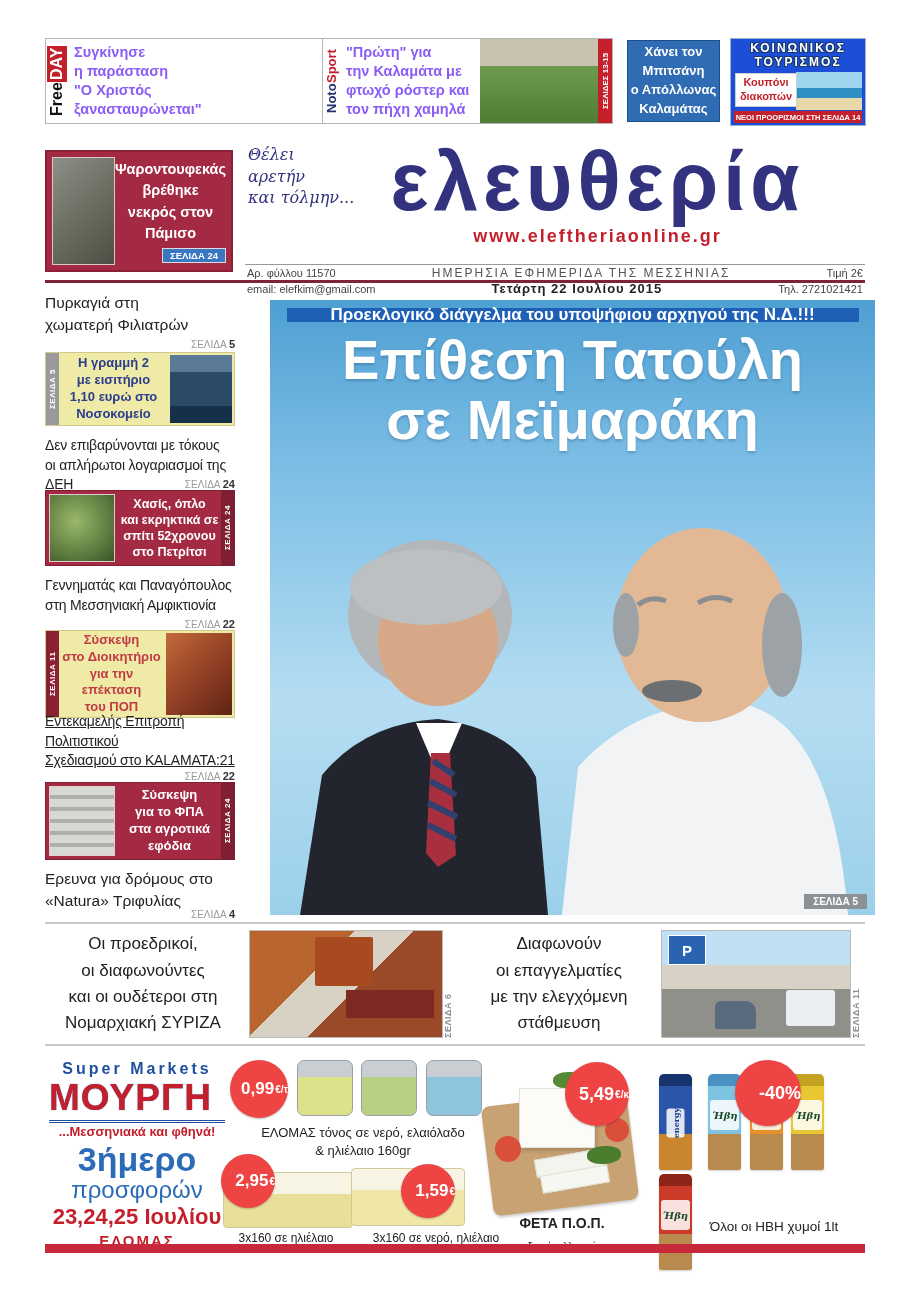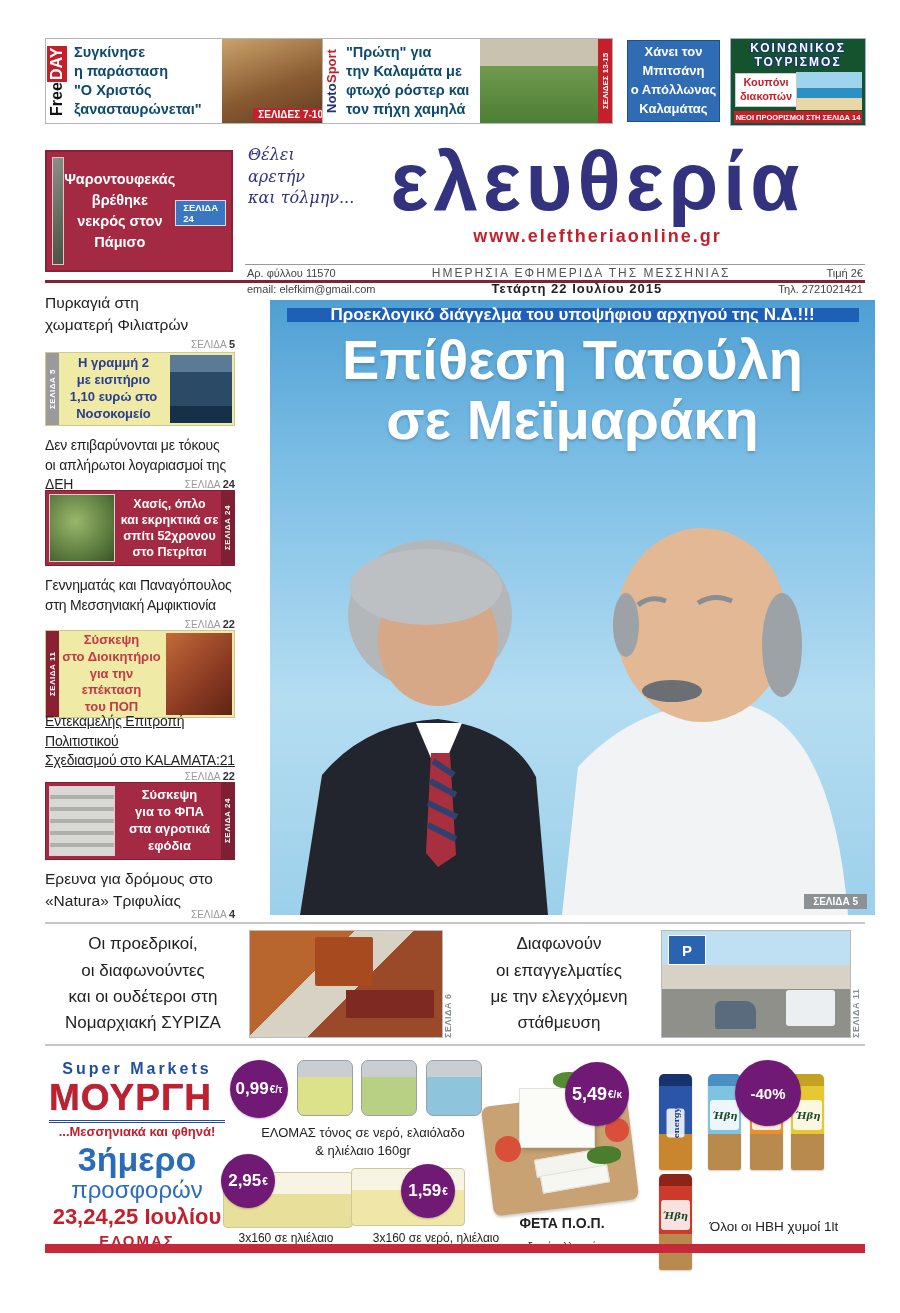--- a/index.html
+++ b/index.html
@@ -5,21 +5,21 @@
   html,body{margin:0;padding:0;background:#fff;}
   .page{position:relative;width:900px;height:1313px;background:#fff;overflow:hidden;
         font-family:"Liberation Sans",sans-serif;color:#222;}
   .abs{position:absolute;}
   .ml{white-space:pre-line;}
   .vtext{writing-mode:vertical-rl;transform:rotate(180deg);display:flex;align-items:center;justify-content:center;}
   
   .promo{border:1px solid #b5b5b5;background:#fff;display:flex;box-sizing:border-box;}
   .vbrand{writing-mode:vertical-rl;transform:rotate(180deg);display:flex;align-items:center;justify-content:center;
           font-weight:800;padding:2px 1px;}
-  .promo-text{flex:1;display:flex;align-items:center;font-weight:700;color:#0c4a6e;}
+  .promo-text{flex:1;display:flex;align-items:center;font-weight:700;color:#8b5cf6;}
   .badge-red{background:#c4202c;color:#fff;font-weight:700;font-size:10px;padding:1px 5px;}
   .photo{position:relative;overflow:hidden;}
   
   .ph-theater{background:linear-gradient(160deg,#caa36b,#8a5b32 55%,#5d3a1e);}
   .ph-field{background:linear-gradient(180deg,#c9c2ae 0 32%,#6f9b4e 32%,#4e7d35);}
   .ph-beach{background:linear-gradient(180deg,#9fd4ef 0 42%,#2e8fc4 42% 68%,#e8d8a8 68%);}
   .ph-mud{background:linear-gradient(135deg,#8e8e86,#6b6f62 50%,#4c5044);}
   .ph-bus{background:linear-gradient(180deg,#5a7a96 0 25%,#2a4a66 25% 75%,#16304a 75%);}
   .ph-weed{background:radial-gradient(circle at 40% 40%,#9ab86a,#54743a 70%,#3a5226);}
   .ph-meeting{background:linear-gradient(135deg,#c46a3a,#8a3a22 60%,#5e2414);}
@@ -40,21 +40,21 @@
   
   .main-story{background:linear-gradient(180deg,#4e9fd3 0%,#79bce4 25%,#b5ddf2 65%,#9cd0ea 100%);}
   .kicker{background:#1d60b5;color:#fff;font-weight:700;font-size:17px;display:flex;align-items:center;justify-content:center;}
   .headline{color:#fff;font-weight:800;font-size:56px;line-height:1.08;text-align:center;
             text-shadow:0 2px 3px rgba(0,40,80,.25);}
   .badge-gray{background:#8b9194;color:#fff;font-size:10px;font-weight:700;padding:2px 9px;}
   
   .strip-h{font-size:17px;line-height:1.55;color:#222;text-align:center;}
   .vpage{writing-mode:vertical-rl;transform:rotate(180deg);font-size:9px;font-weight:700;color:#8a9094;letter-spacing:0.5px;}
   
-  .bubble{border-radius:50%;background:#701a75;color:#fff;display:flex;align-items:center;justify-content:center;
+  .bubble{border-radius:50%;background:#ef4444;color:#fff;display:flex;align-items:center;justify-content:flex-end;
           font-weight:800;box-shadow:0 1px 2px rgba(0,0,0,.25);}
   .bubble small{font-weight:700;font-size:10px;margin-left:1px;}
   .ad-cap{font-size:12.5px;color:#222;text-align:center;line-height:1.35;}
   .can{width:56px;height:56px;border-radius:7px;border:1px solid #9aa0a4;box-sizing:border-box;display:inline-block;margin:0 2px;}
   .pack{border:1px solid #cfc89a;border-radius:4px;}
   .carton{width:33px;height:96px;border-radius:5px 5px 2px 2px;display:inline-block;margin:0 2px;position:relative;box-shadow:0 1px 2px rgba(0,0,0,.2);}
   .carton .lbl{position:absolute;left:2px;right:2px;top:26px;height:30px;background:rgba(255,255,255,.85);border-radius:3px;
                font-family:"DejaVu Serif",serif;font-style:italic;font-weight:700;font-size:10px;color:#1a4a2a;
                display:flex;align-items:center;justify-content:center;}
   .hr{background:#c8c8c8;}
@@ -66,55 +66,52 @@
 
   <div class="abs promo" style="left:45px;top:38px;width:286px;height:86px;">
     <div class="vbrand" style="font-size:16px;">
       <span style="color:#111;">Free</span>
       <span style="background:#c4202c;color:#fff;padding:2px 1px;">DAY</span>
     </div>
     <div class="promo-text ml" style="font-size:14.5px;padding:2px 6px;line-height:1.3;">Συγκίνησε
 η παράσταση
 "Ο Χριστός
 ξανασταυρώνεται"</div>
-    <div class="photo ph-theater" style="width:108px;">
-      <span class="badge-red" style="position:absolute;right:2px;bottom:2px;">ΣΕΛΙΔΕΣ 7-10</span>
-    </div>
   </div>
 
   <div class="abs promo" style="left:322px;top:38px;width:291px;height:86px;">
     <div class="vbrand" style="font-size:13px;">
       <span style="color:#26336e;">Noto</span>
       <span style="color:#c4202c;">Sport</span>
     </div>
     <div class="promo-text ml" style="font-size:14.5px;padding:2px 6px;line-height:1.3;">"Πρώτη" για
 την Καλαμάτα με
 φτωχό ρόστερ και
 τον πήχη χαμηλά</div>
     <div class="photo ph-field" style="width:118px;"></div>
     <div class="vtext" style="flex:0 0 14px;background:#c4202c;color:#fff;font-size:8px;font-weight:700;">ΣΕΛΙΔΕΣ 13-15</div>
   </div>
 
   <div class="abs ml" style="left:627px;top:40px;width:93px;height:82px;background:#2f6cb3;border:1px solid #1d4f8c;box-sizing:border-box;color:#fff;font-weight:700;font-size:13px;line-height:1.45;display:flex;align-items:center;justify-content:center;text-align:center;">Χάνει τον
 Μπιτσάνη
 ο Απόλλωνας
 Καλαμάτας</div>
 
-  <div class="abs" style="left:730px;top:38px;width:136px;height:88px;background:#14532d;border:1px solid #9db3cc;box-sizing:border-box;">
+  <div class="abs" style="left:730px;top:38px;width:136px;height:88px;background:#1d4ed8;border:1px solid #9db3cc;box-sizing:border-box;">
     <div class="ml" style="text-align:center;padding-top:2px;color:#fff;font-weight:800;font-size:12px;line-height:1.2;letter-spacing:2px;text-shadow:-1px -1px 0 #173a6e,1px -1px 0 #173a6e,-1px 1px 0 #173a6e,1px 1px 0 #173a6e;">ΚΟΙΝΩΝΙΚΟΣ
 ΤΟΥΡΙΣΜΟΣ</div>
     <div class="photo ph-beach" style="position:absolute;right:3px;top:33px;width:66px;height:38px;"></div>
     <div class="ml" style="position:absolute;left:4px;top:34px;width:60px;height:32px;background:#fff;border:1px solid #ccc;color:#c4202c;font-weight:800;font-size:11px;line-height:1.25;display:flex;align-items:center;justify-content:center;text-align:center;">Κουπόνι
 διακοπών</div>
     <div style="position:absolute;left:3px;right:3px;bottom:2px;height:12px;background:#c4202c;color:#fff;font-size:7.5px;font-weight:700;display:flex;align-items:center;justify-content:center;">ΝΕΟΙ ΠΡΟΟΡΙΣΜΟΙ ΣΤΗ ΣΕΛΙΔΑ 14</div>
   </div>
 
   <div class="abs" style="left:45px;top:150px;width:188px;height:122px;background:#a32a42;border:2px solid #8a1f35;box-sizing:border-box;display:flex;padding:5px;">
     <div class="photo ph-mud" style="width:70px;border:1px solid #d8c8c8;"></div>
-    <div style="flex:1;display:flex;flex-direction:row;align-items:center;justify-content:center;">
+    <div style="flex:1;display:flex;flex-direction:column;align-items:flex-end;justify-content:center;">
       <div class="ml" style="color:#fff;font-weight:700;font-size:14.5px;line-height:1.45;text-align:center;">Ψαροντουφεκάς
 βρέθηκε
 νεκρός στον
 Πάμισο</div>
       <div style="margin-top:4px;background:#3a77c2;border:1px solid #dcdcdc;color:#fff;font-size:9.5px;font-weight:700;padding:1px 7px;">ΣΕΛΙΔΑ 24</div>
     </div>
   </div>
 
   <div class="abs motto ml" style="left:248px;top:144px;font-size:16px;line-height:1.35;">Θέλει
 αρετήν
@@ -319,19 +316,19 @@
       <div class="carton" style="background:linear-gradient(180deg,#b86a1e 0 12%,#e8912a 12% 62%,#b88a4e 62%);">
         <div class="lbl">Ήβη</div>
       </div>
       <div class="carton" style="background:linear-gradient(180deg,#c2a220 0 12%,#e8c832 12% 62%,#b88a4e 62%);">
         <div class="lbl">Ήβη</div>
       </div>
       <div class="carton" style="background:linear-gradient(180deg,#8c2418 0 12%,#cc3a2a 12% 62%,#b88a4e 62%);">
         <div class="lbl">Ήβη</div>
       </div>
     </div>
-    <div class="abs bubble" style="left:690px;top:8px;width:66px;height:66px;font-size:15px;z-index:2;">-40%</div>
+    <div class="abs bubble" style="left:690px;top:8px;width:66px;height:66px;font-size:18px;z-index:2;">-40%</div>
     <div class="abs ad-cap" style="left:636px;top:166px;width:186px;font-size:13.5px;">Όλοι οι ΗΒΗ χυμοί 1lt</div>
 
     <div class="abs" style="left:0;top:192px;width:820px;height:9px;background:#c5293a;"></div>
   </div>
 
 </div>
 
 </body></html>

